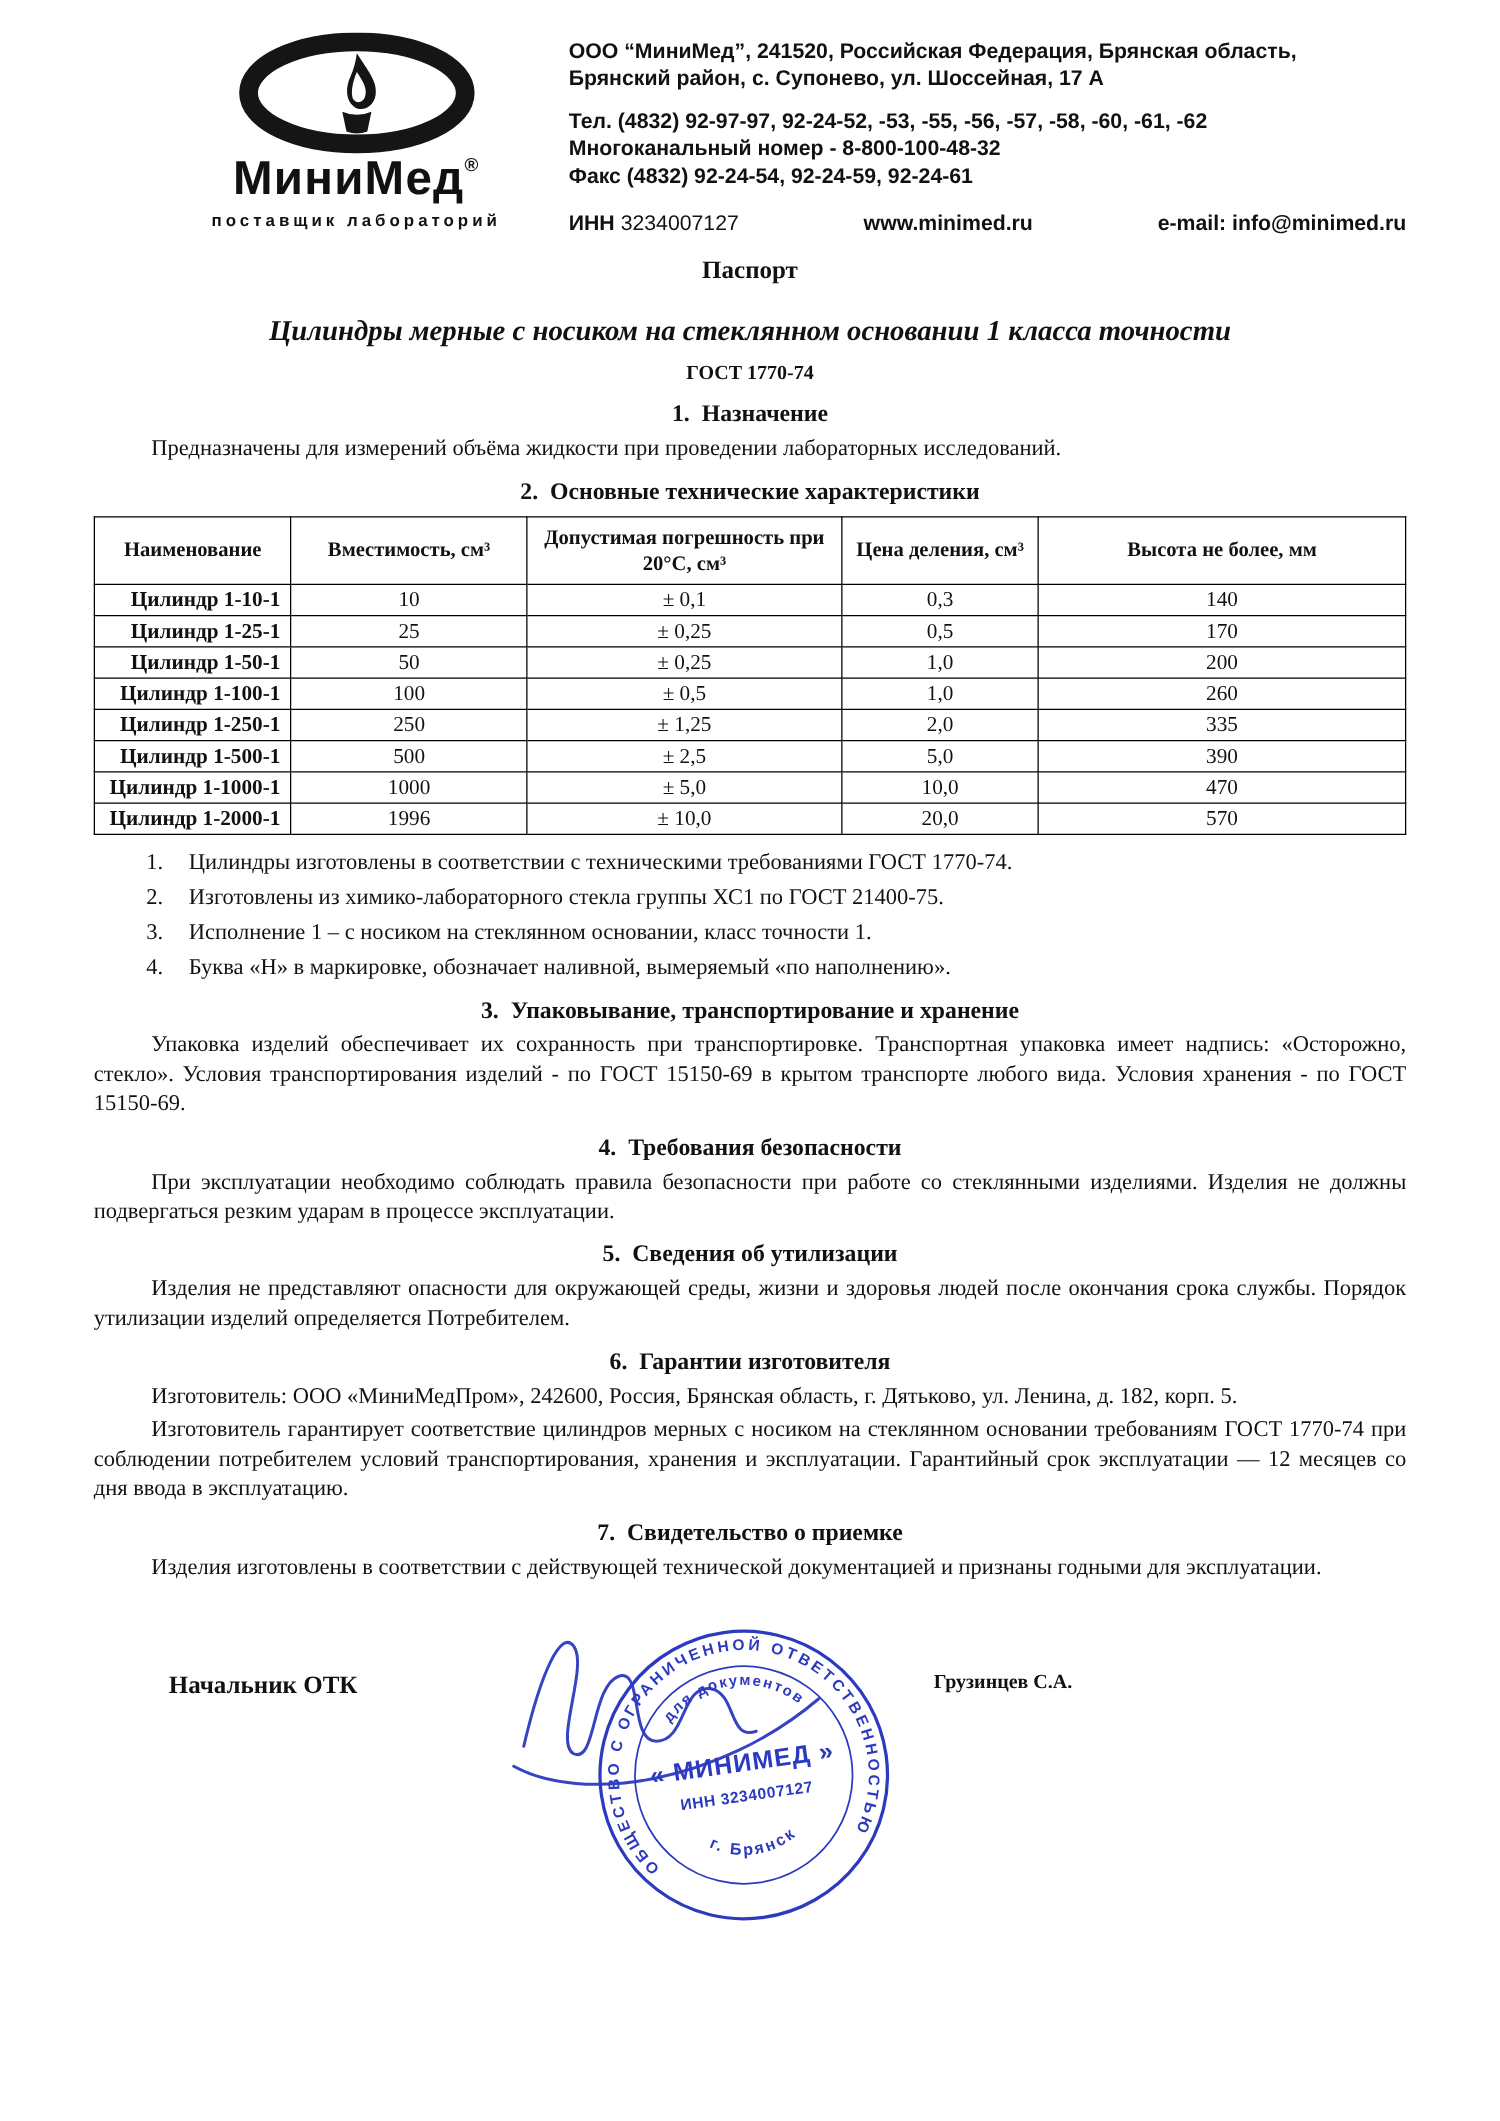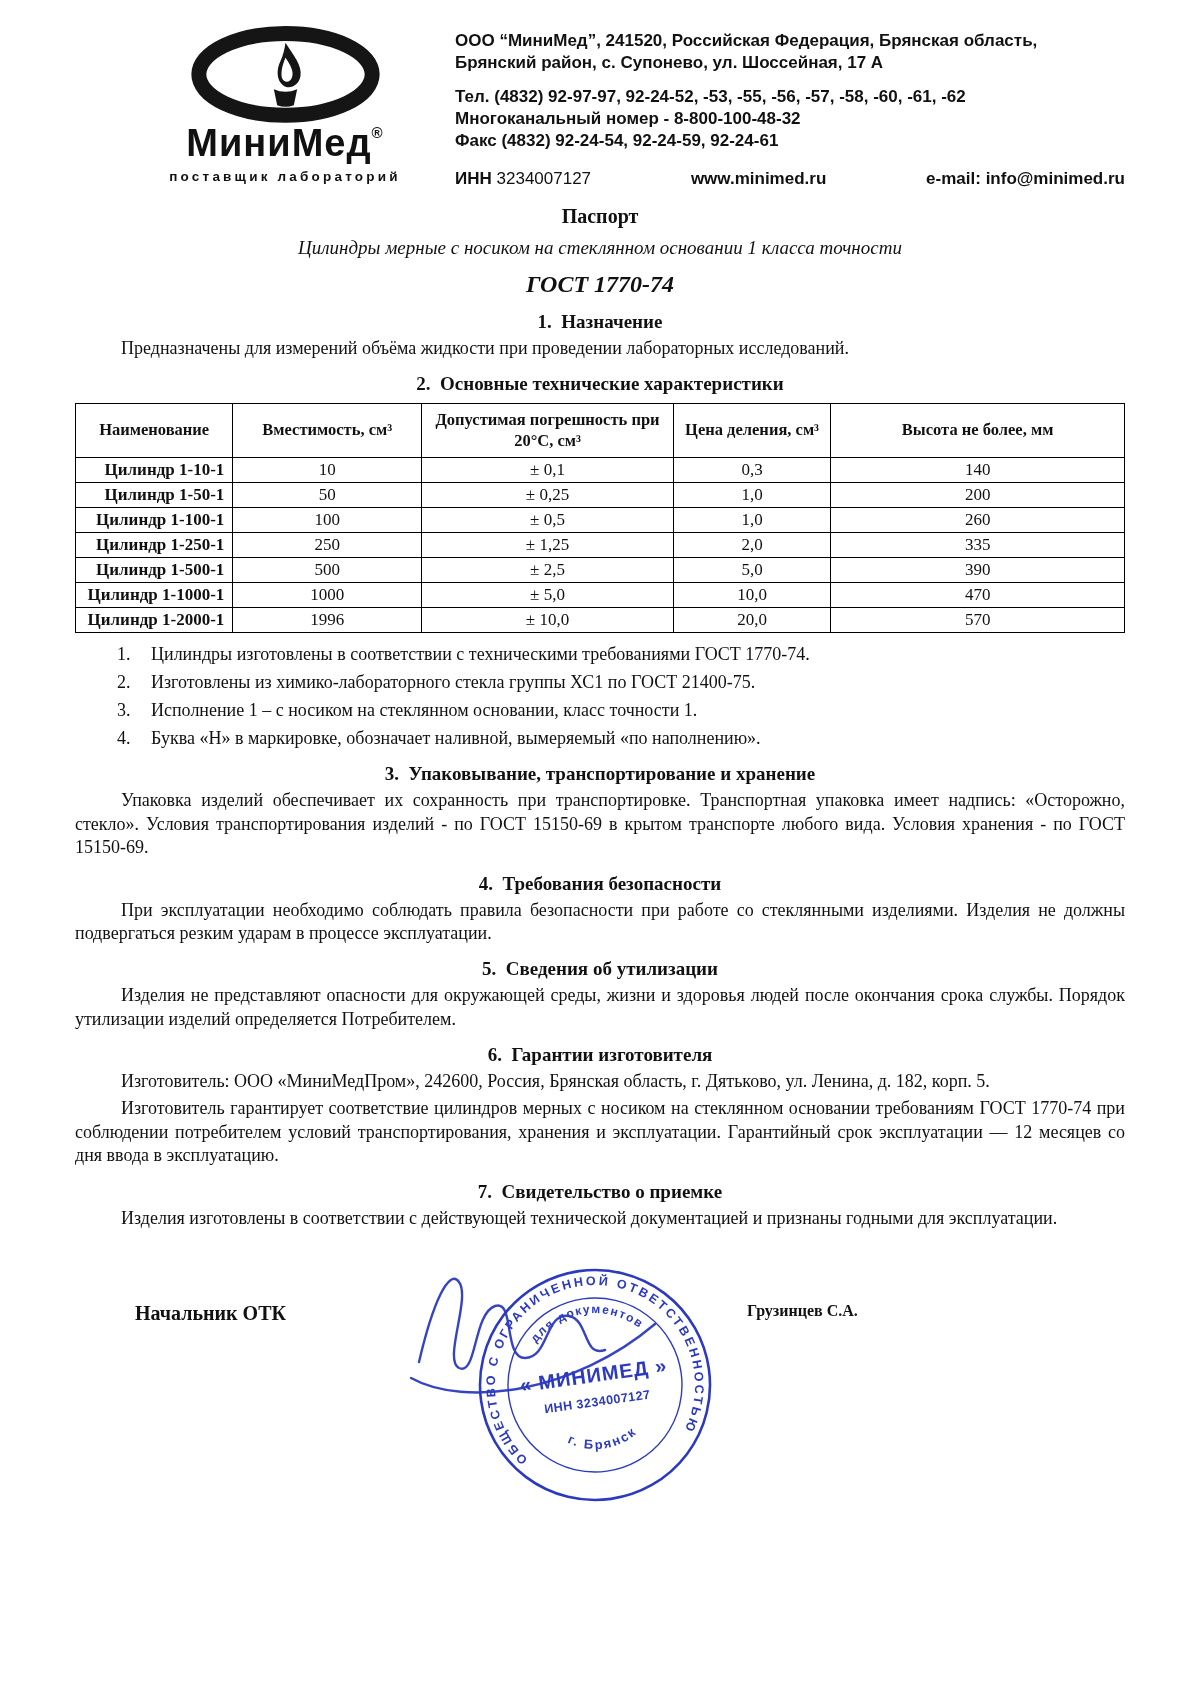--- a/index.html
+++ b/index.html
@@ -16,22 +16,22 @@
   .reg { font-size:15px; vertical-align:top; position:relative; top:1px; }
   .tagline { font-family:"Liberation Sans",sans-serif; font-weight:bold; font-size:13.5px; letter-spacing:3.2px; margin-top:7px; white-space:nowrap; }
   .contact { margin-left:45px; flex:1; font-family:"Liberation Sans",sans-serif; font-weight:bold; font-size:17px; line-height:1.3; padding-top:4px; }
   .c-line { white-space:nowrap; }
   .c-line.gap { margin-top:12px; }
   .inn-row { display:flex; justify-content:space-between; align-items:baseline; margin-top:16px; }
   .inn-num { font-weight:normal; }
 
   
   .doc-title { text-align:center; font-size:20px; font-weight:bold; margin-top:14px; }
-  .doc-subtitle { text-align:center; font-size:19px; font-weight:normal; font-style:italic; margin-top:9px; }
-  .doc-gost { text-align:center; font-size:24px; font-weight:bold; font-style:italic; margin-top:12px; }
+  .doc-subtitle { text-align:center; font-size:23px; font-weight:bold; font-style:italic; margin-top:24px; }
+  .doc-gost { text-align:center; font-size:16px; font-weight:bold; margin-top:12px; }
   .sec-h { text-align:center; font-size:19px; font-weight:bold; margin-top:13px; white-space:pre-wrap; }
   .body-p { font-size:18px; line-height:1.3; margin-top:4px; }
   .indent { text-indent:46px; }
   .justify { text-align:justify; }
 
   
   .spec-table { width:100%; border-collapse:collapse; margin-top:8px; font-size:17px; }
   .spec-table th, .spec-table td { border:1px solid #000; text-align:center; vertical-align:middle; }
   .spec-table th { font-size:16.5px; font-weight:bold; padding:6px 8px; line-height:1.25; }
   .spec-table td { padding:2px 8px; height:25px; }
@@ -117,20 +117,27 @@
         </thead>
         <tbody>
             <tr>
               <td class="name-cell">Цилиндр 1-10-1</td>
               <td>10</td>
               <td>± 0,1</td>
               <td>0,3</td>
               <td>140</td>
             </tr>
             <tr>
+              <td class="name-cell">Цилиндр 1-25-1</td>
+              <td>25</td>
+              <td>± 0,25</td>
+              <td>0,5</td>
+              <td>170</td>
+            </tr>
+            <tr>
               <td class="name-cell">Цилиндр 1-50-1</td>
               <td>50</td>
               <td>± 0,25</td>
               <td>1,0</td>
               <td>200</td>
             </tr>
             <tr>
               <td class="name-cell">Цилиндр 1-100-1</td>
               <td>100</td>
               <td>± 0,5</td>

